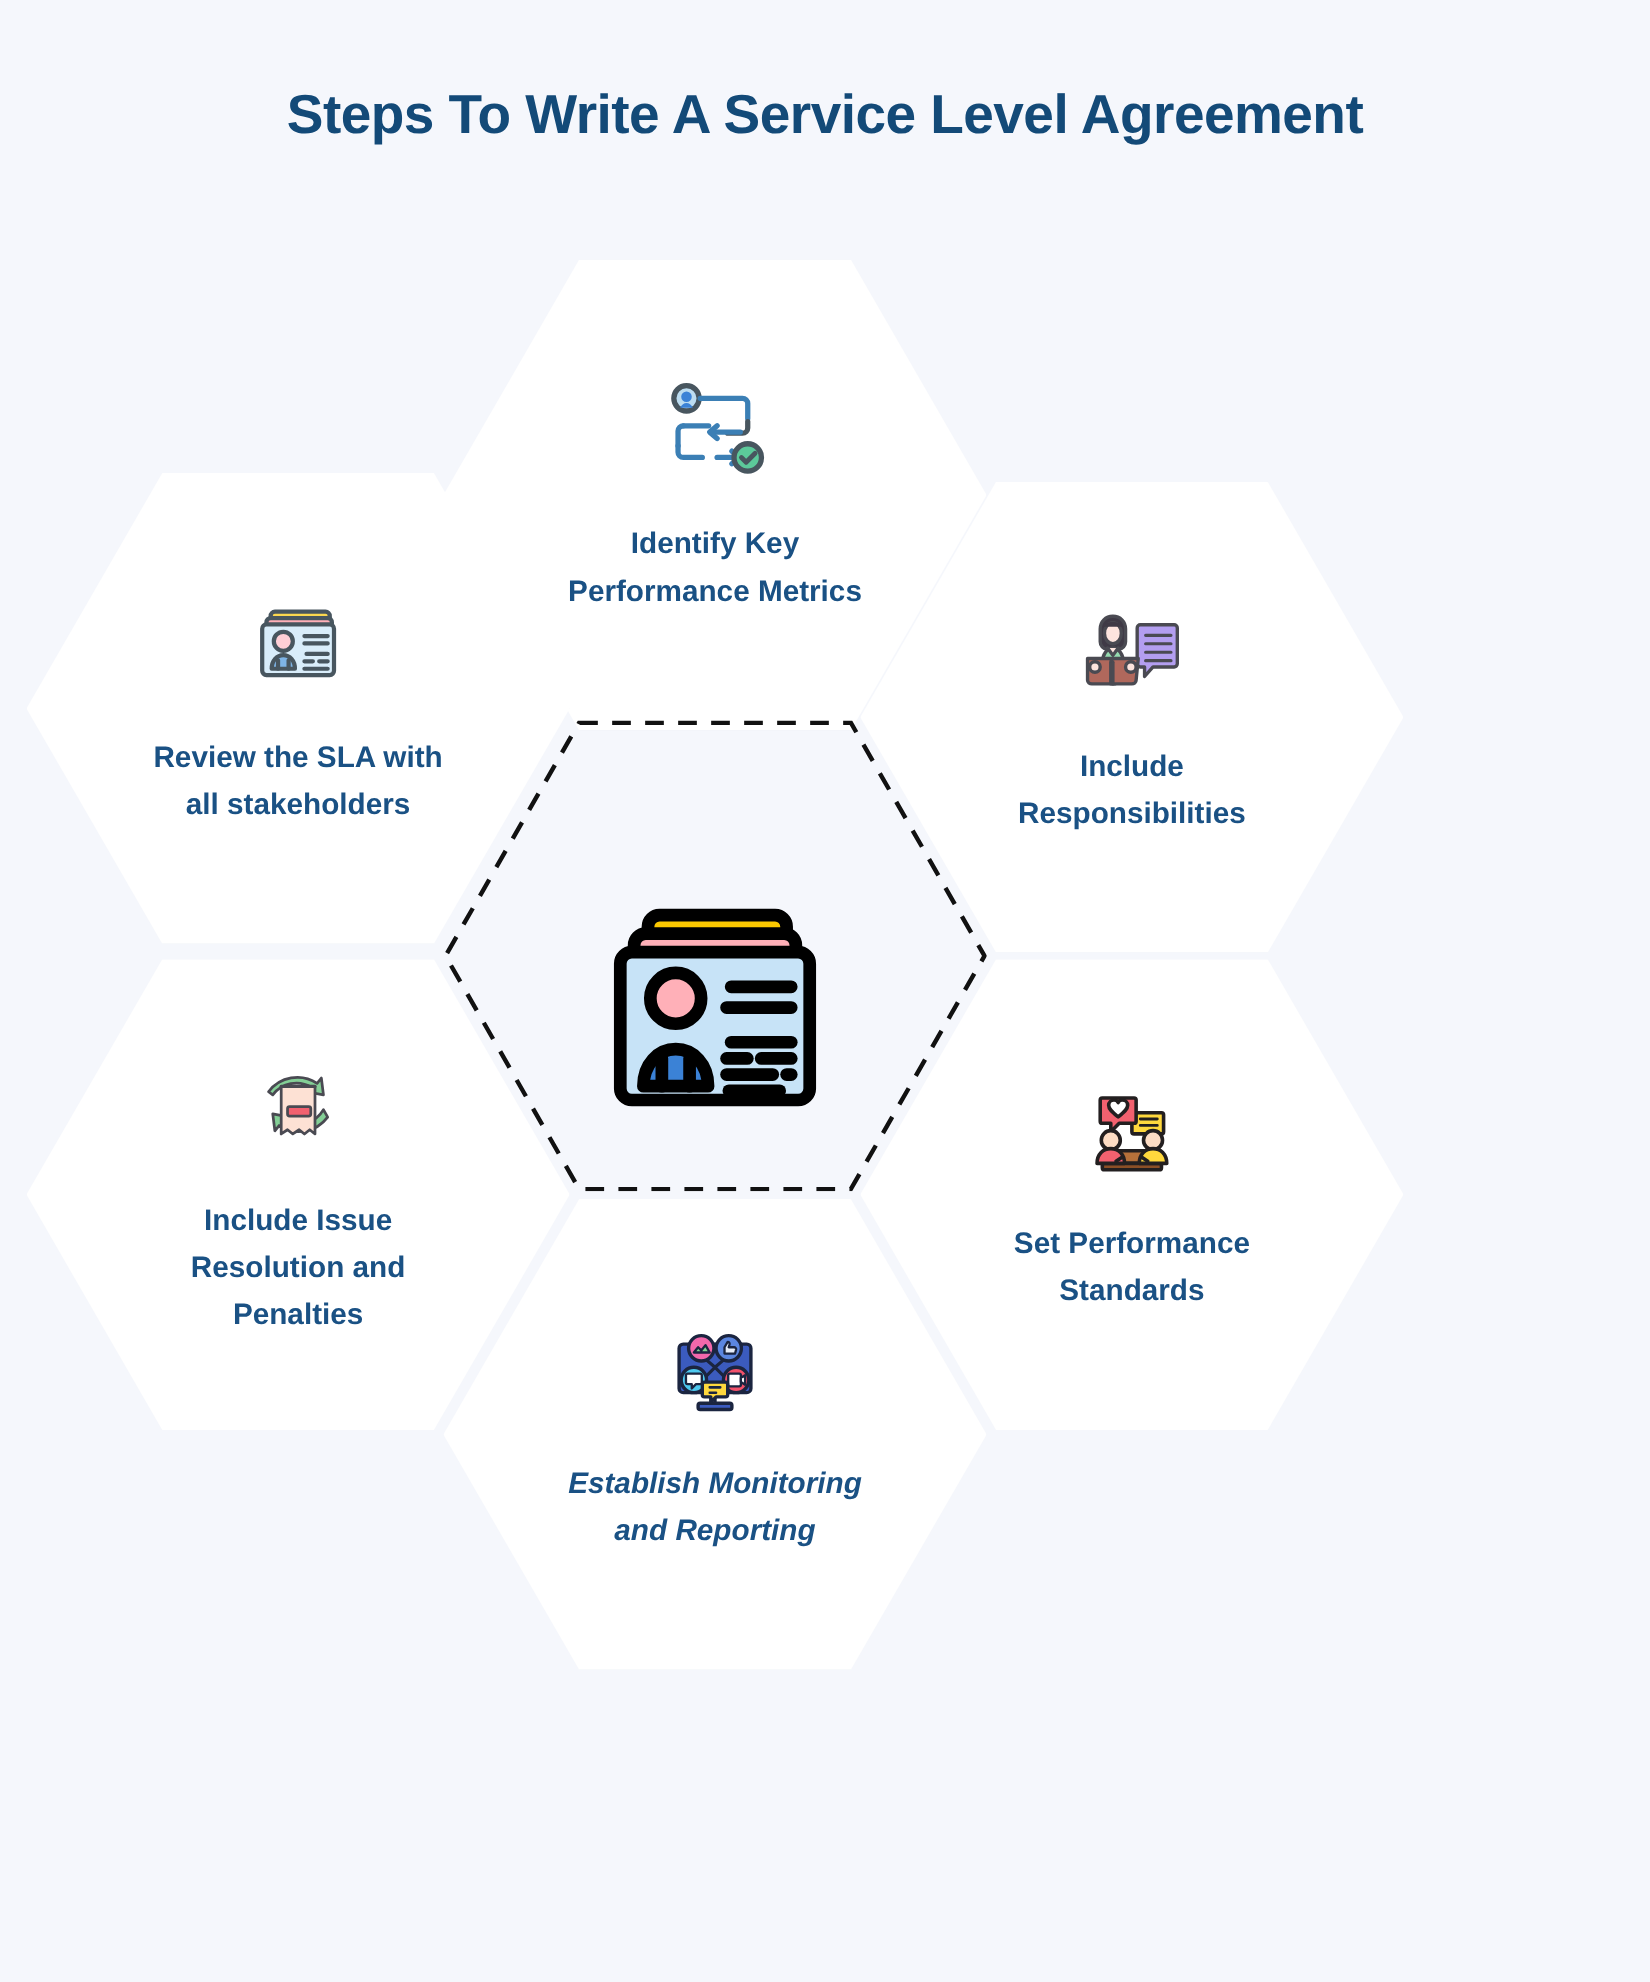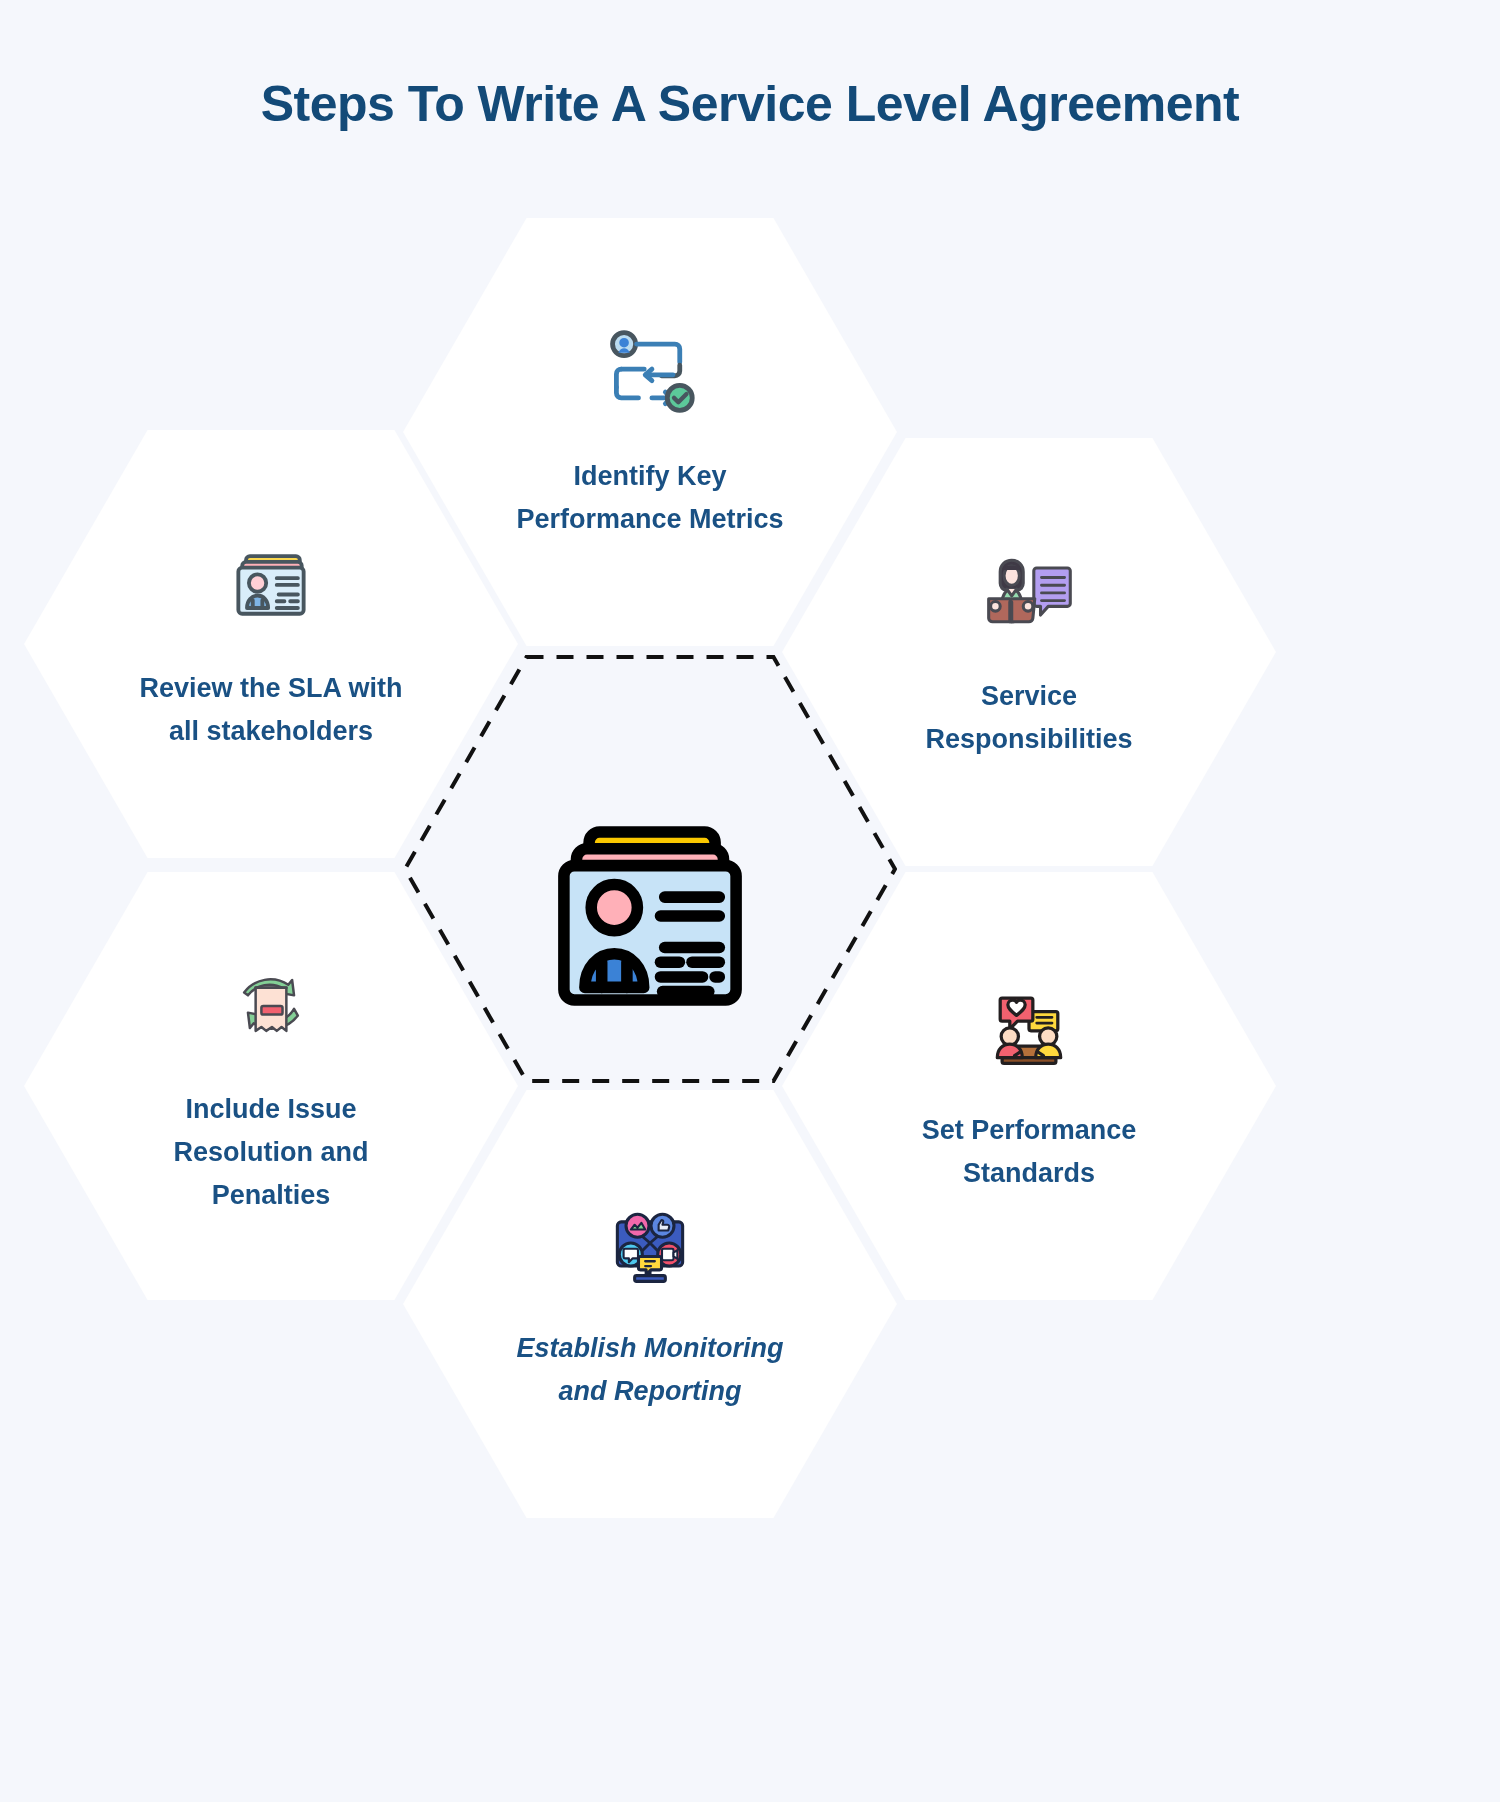--- a/index.html
+++ b/index.html
@@ -58,21 +58,21 @@
   .hex-icon svg{ width:100%; height:100%; display:block; }
   .hex-label{
     font-size:27px;
     line-height:43px;
     font-weight:600;
     color:#1a5184;
     text-align:center;
   }
 
   
-  #hex-top       { left:403px; top:218px; }
+  #hex-top       { left:403px; top:236px; }
   #hex-upper-left{ left:24px;  top:430px; }
   #hex-upper-right{left:782px; top:438px; }
   #hex-lower-left{ left:24px;  top:872px; }
   #hex-lower-right{left:782px; top:872px; }
   #hex-bottom    { left:403px; top:1090px;font-style:italic; }
 
   
   #hex-center{
     position:absolute;
     left:403px; top:655px;
@@ -168,21 +168,21 @@
             <path d="M27 48l5 7 5-7" fill="#fde4de"></path>
 
             <path d="M8 58h22c2 0 4 1.5 4 3.5V82H12c-2 0-4-1.5-4-3.5z" fill="#b0685c"></path>
             <path d="M56 58H34c-2 0-4 1.5-4 3.5V82h20c2 0 4-1.5 4-3.5z" fill="#b0685c"></path>
             <path d="M32 61.5V82" stroke="#4a4a52"></path>
             <circle cx="15" cy="66" r="5" fill="#fde4de"></circle>
             <circle cx="49" cy="66" r="5" fill="#fde4de"></circle>
           </g>
         </svg>
       </div>
-      <div class="hex-label">Service Responsibilities</div>
+      <div class="hex-label">Include Responsibilities</div>
     </div>
   </div>
 
   <div class="hex" id="hex-lower-left">
     <div class="hex-shape"></div>
     <div class="hex-inner">
       <div class="hex-icon">
         <svg viewBox="0 0 100 100">
           <g stroke="#4a4a52" stroke-width="2.6" stroke-linejoin="round" stroke-linecap="round">
 

